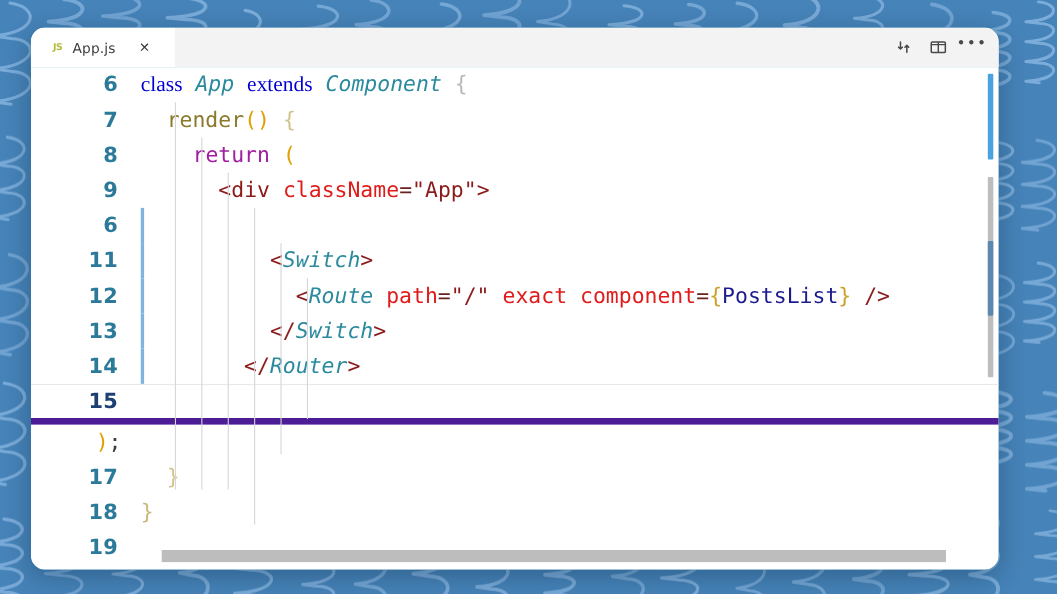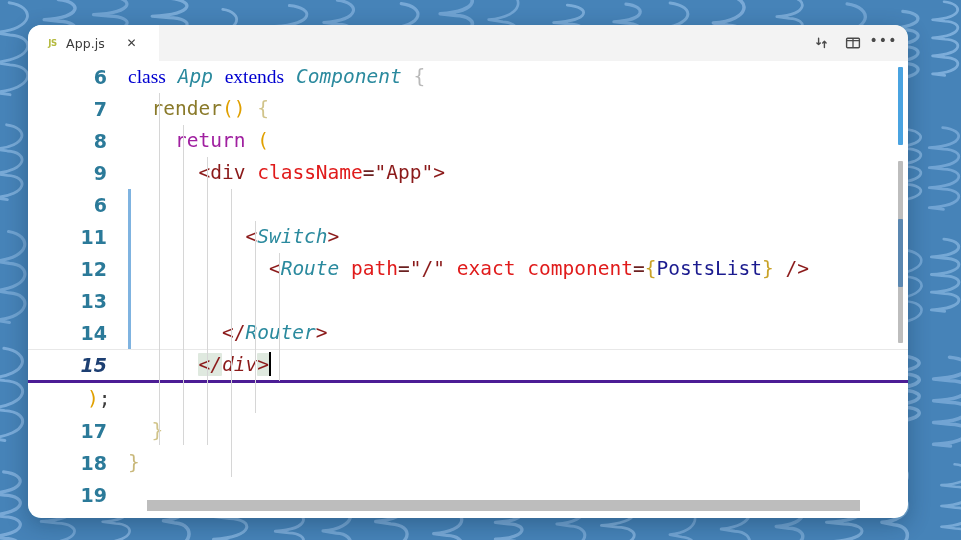--- a/index.html
+++ b/index.html
@@ -140,23 +140,22 @@
 
   .code-line {
     position: relative;
     height: 32px;
     display: flex;
     align-items: center;
     white-space: pre;
   }
   .code-line.active {
     border-top: 1px solid #e8e8e8;
-    border-bottom: 3px solid #4c1d95;
+    border-bottom: 6px solid #4c1d95;
     height: 30px;
-    font-style: italic;
   }
 
   .ln {
     width: 88px;
     flex: 0 0 88px;
     text-align: right;
     padding-right: 9px;
     box-sizing: border-box;
     color: #2b7a99;
     font-size: 19px;
@@ -415,23 +414,23 @@
     </div>
 
     <div id="code-area">
         <div class="code-line"><span class="ln">6</span><span class="code-text"><span class="kw">class</span><span class="plain"> </span><span class="type">App</span><span class="plain"> </span><span class="kw">extends</span><span class="plain"> </span><span class="type">Component</span><span class="plain"> </span><span class="punct">{</span></span></div>
         <div class="code-line"><span class="ln">7</span><span class="code-text"><span class="plain">  </span><span class="fn">render</span><span class="paren">(</span><span class="paren">)</span><span class="plain"> </span><span class="brace">{</span></span></div>
         <div class="code-line"><span class="ln">8</span><span class="code-text"><span class="plain">    </span><span class="ret">return</span><span class="plain"> </span><span class="paren">(</span></span></div>
         <div class="code-line"><span class="ln">9</span><span class="code-text"><span class="plain">      </span><span class="tag">&lt;div</span><span class="plain"> </span><span class="attr">className</span><span class="eq">=</span><span class="str">"App"</span><span class="tag">&gt;</span></span></div>
         <div class="code-line"><span class="ln">6</span><span class="gutter-mark"></span></div>
         <div class="code-line"><span class="ln">11</span><span class="gutter-mark"></span><span class="code-text"><span class="plain">          </span><span class="tag">&lt;</span><span class="type">Switch</span><span class="tag">&gt;</span></span></div>
         <div class="code-line"><span class="ln">12</span><span class="gutter-mark"></span><span class="code-text"><span class="plain">            </span><span class="tag">&lt;</span><span class="type">Route</span><span class="plain"> </span><span class="attr">path</span><span class="eq">=</span><span class="str">"/"</span><span class="plain"> </span><span class="attr">exact</span><span class="plain"> </span><span class="attr">component</span><span class="eq">=</span><span class="curly">{</span><span class="ident">PostsList</span><span class="curly">}</span><span class="plain"> </span><span class="tag">/&gt;</span></span></div>
-        <div class="code-line"><span class="ln">13</span><span class="gutter-mark"></span></div>
+        <div class="code-line"><span class="ln">13</span><span class="gutter-mark"></span><span class="code-text"><span class="plain">          </span><span class="tag">&lt;/</span><span class="type">Switch</span><span class="tag">&gt;</span></span></div>
         <div class="code-line"><span class="ln">14</span><span class="gutter-mark"></span><span class="code-text"><span class="plain">        </span><span class="tag">&lt;/</span><span class="type">Router</span><span class="tag">&gt;</span></span></div>
-        <div class="code-line active"><span class="ln active-ln">15</span><span class="code-text"><span class="plain">      </span><span class="tag bracket-match">&lt;/</span><span class="tag">div</span><span class="tag bracket-match">&gt;</span><span class="caret"></span></span></div>
+        <div class="code-line active"><span class="ln active-ln">15</span></div>
         <div class="code-line"><span class="code-text"><span class="plain">    </span><span class="paren">)</span><span class="semi">;</span></span></div>
         <div class="code-line"><span class="ln">17</span><span class="code-text"><span class="plain">  </span><span class="brace">}</span></span></div>
         <div class="code-line"><span class="ln">18</span><span class="code-text"><span class="plain"></span><span class="brace2">}</span></span></div>
         <div class="code-line"><span class="ln">19</span><span class="code-text"></span></div>
       </div>
 
     <div id="v-scroll-track">
       <div id="v-scroll-highlight"></div>
       <div id="v-scroll-thumb"></div>
       <div id="v-scroll-thumb-accent"></div>

